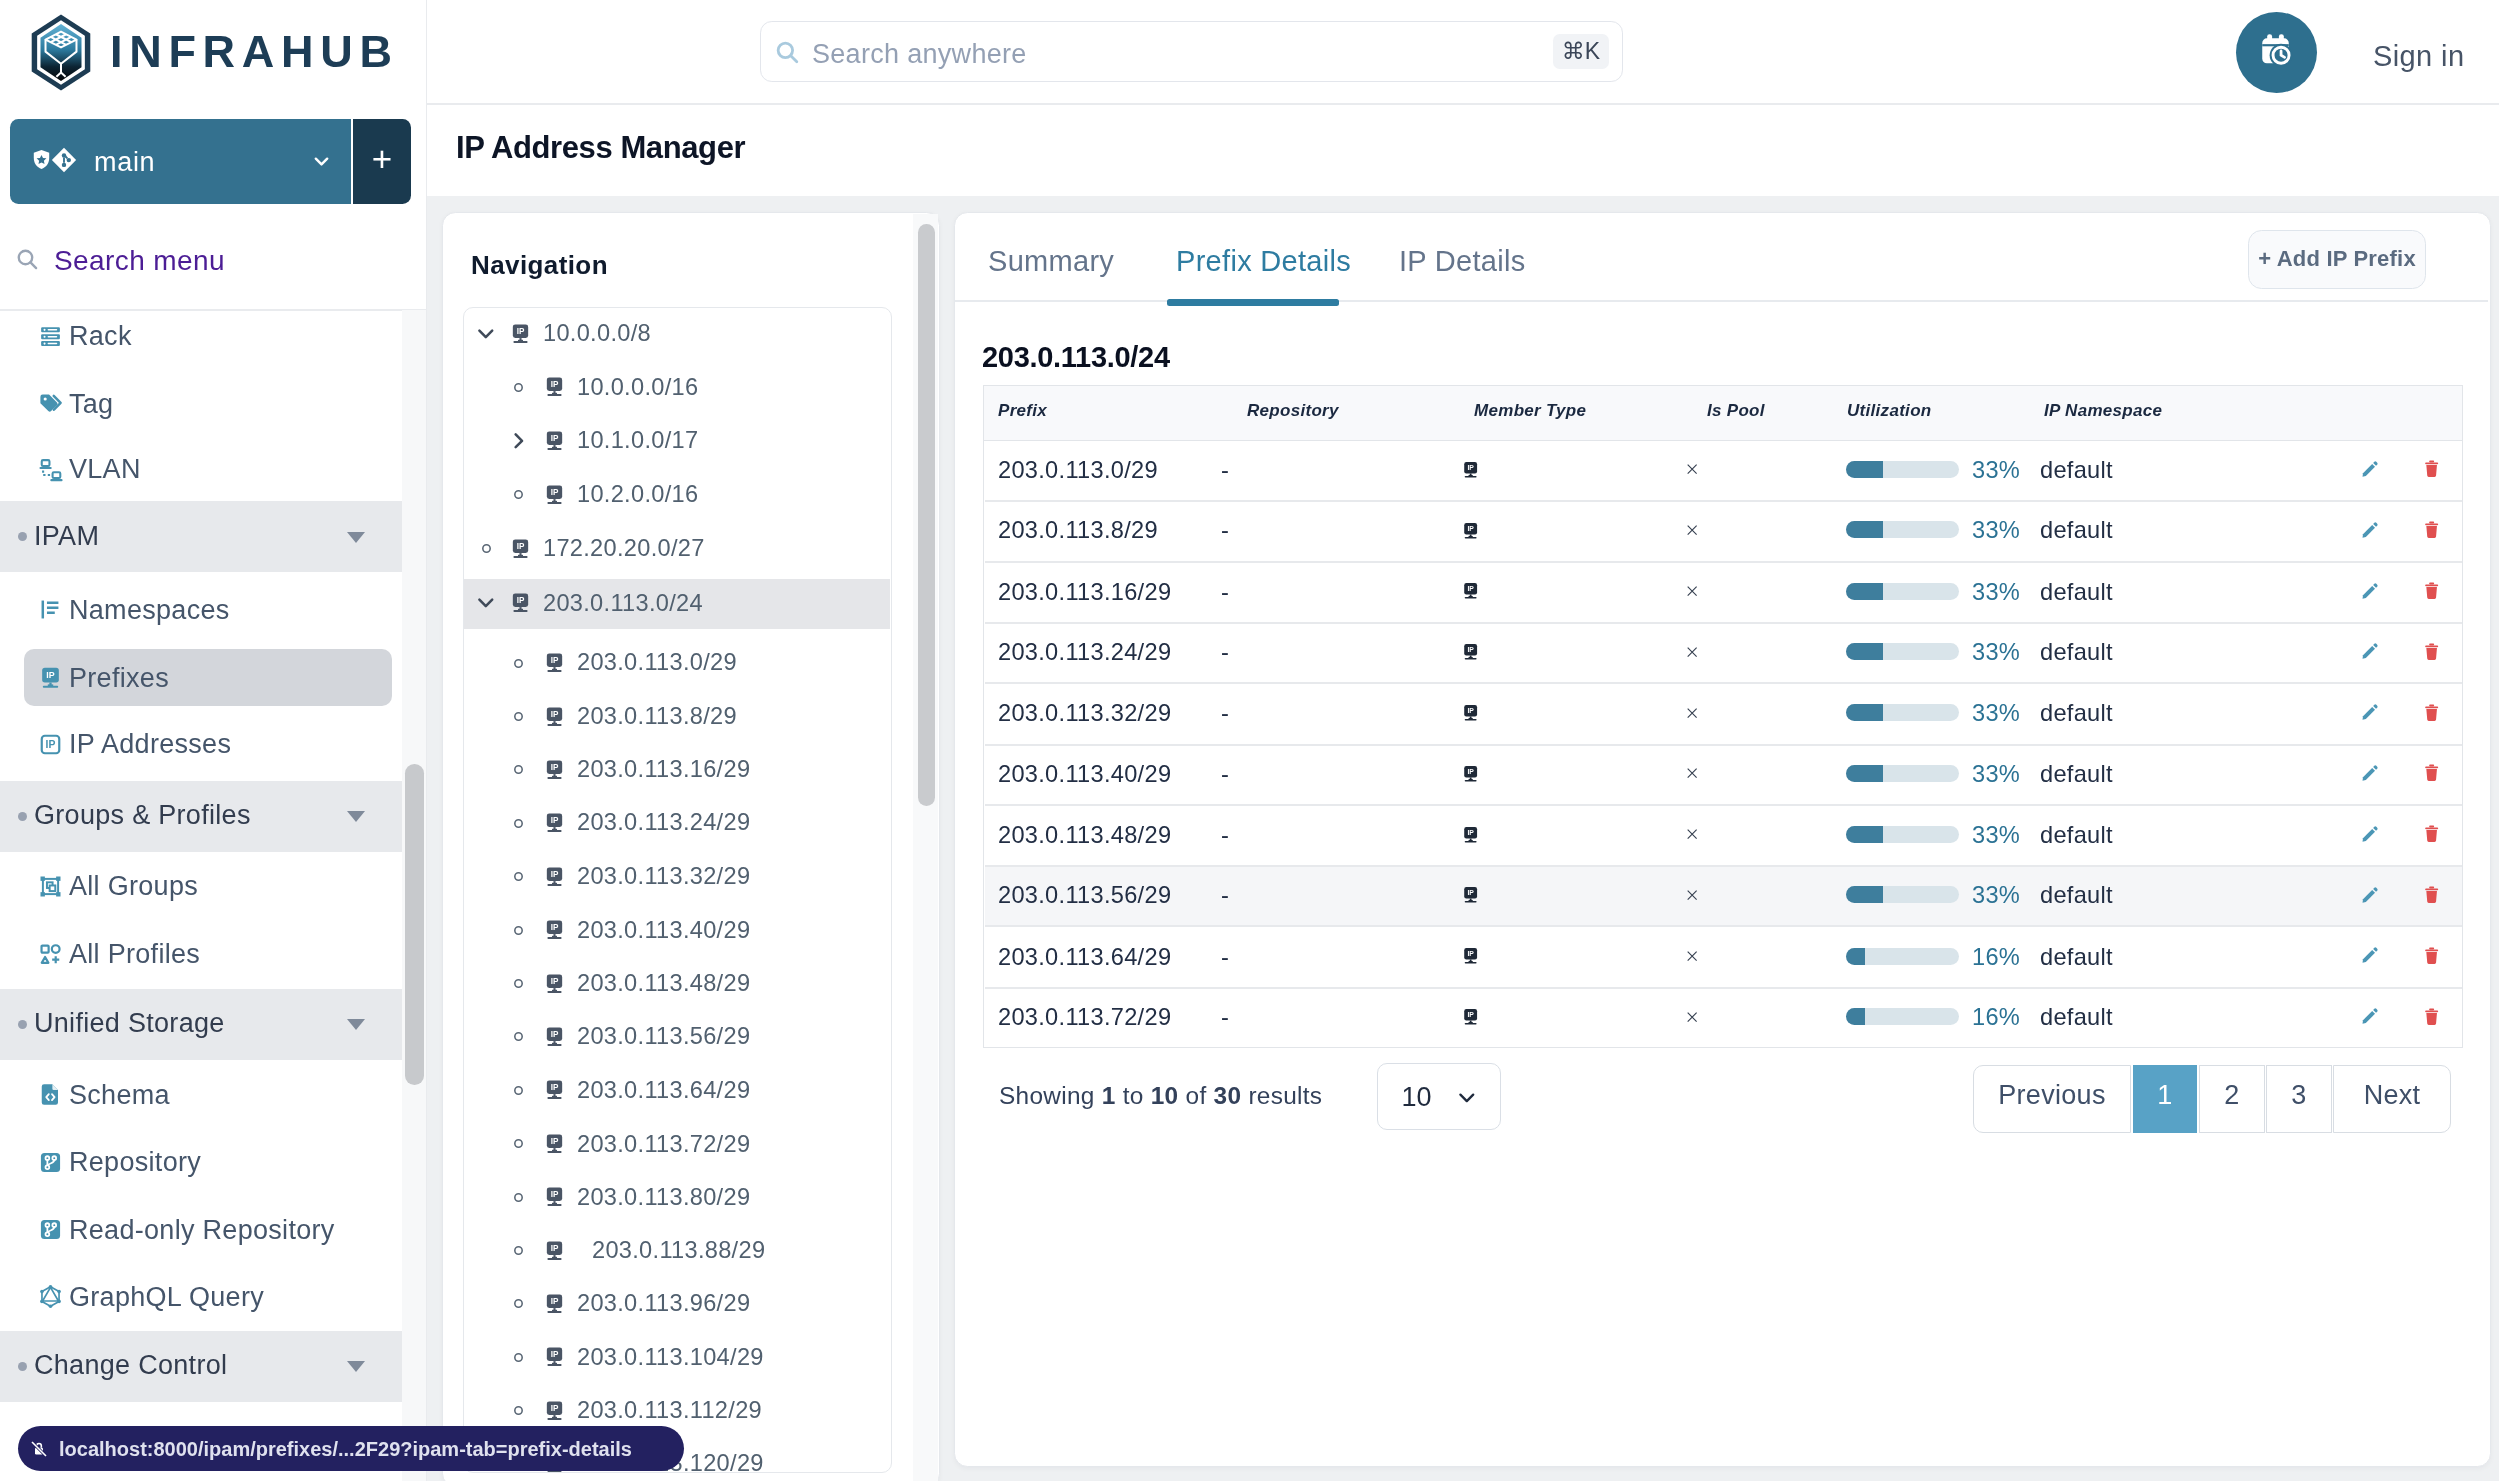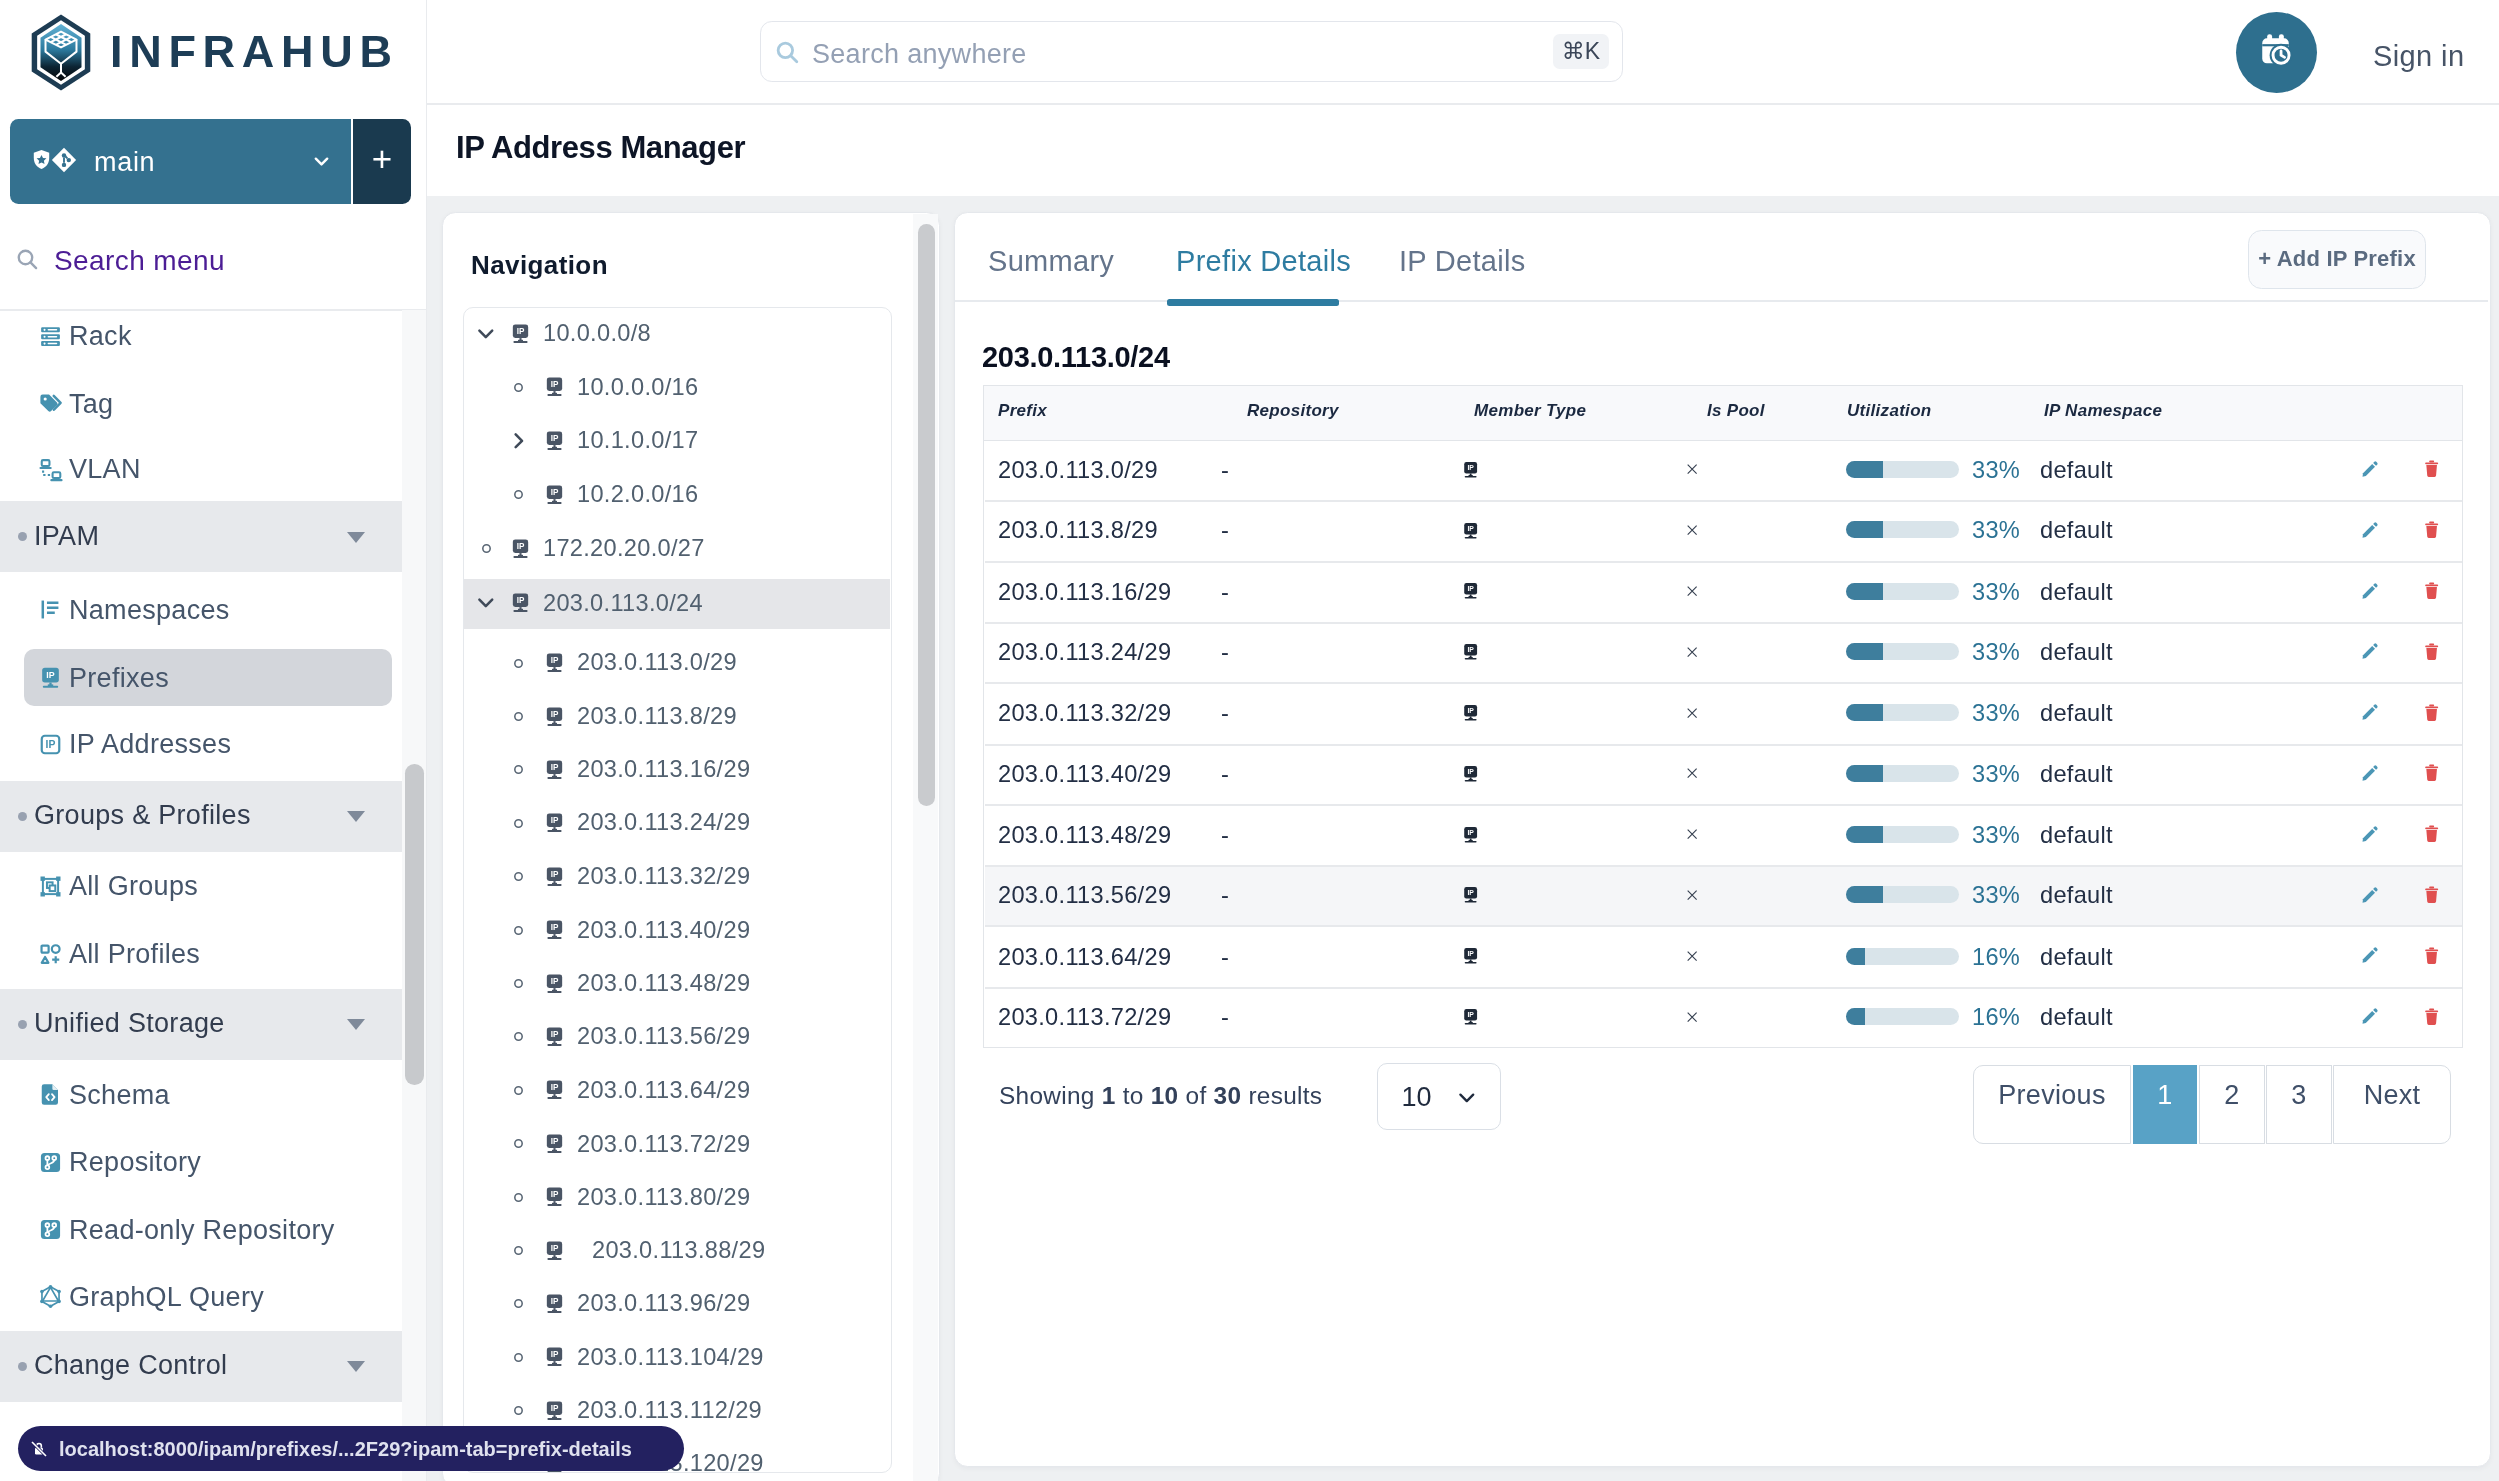--- a/index.html
+++ b/index.html
@@ -48,21 +48,21 @@
 #tblhead { left:983px; top:385px; width:1480px; height:56px; background:#f8f9fb; border:1.7px solid #e2e5e9; border-bottom:1.7px solid #e2e5e9;}
 .th { font-size:17px; font-weight:bold; color:#1b2940; letter-spacing:0.3px;font-style:italic;}
 .td { font-size:23.6px; color:#222e44; letter-spacing:0.3px;}
 .rowline { left:985px; width:1477px; height:1.7px; background:#e7e9ec; }
 .grayrow { left:985px; width:1477px; background:#f5f6f8; }
 .bar { width:113px; height:17px; border-radius:8.4px; background:#d9e4ea; overflow:hidden;}
 .barfill { height:17px; background:#3e7e9d; }
 .pct { font-size:23.6px; color:#2b7294; letter-spacing:0.3px;}
 #pgshow { left:999px; top:1082px; font-size:24.4px; color:#33415a; letter-spacing:0.3px;}
 #pgsel { left:1377px; top:1063px; width:124px; height:67px; border:1.7px solid #dadfe6; border-radius:10px; background:#fff; font-size:27px; color:#1f2a3d; }
-.pgbtn { top:1065px; height:79px; background:#fff; border:1.7px solid #d8dde3; font-size:27px; color:#3f4f68; text-align:center; line-height:59px; letter-spacing:0.3px;}
+.pgbtn { top:1065px; height:68px; background:#fff; border:1.7px solid #d8dde3; font-size:27px; color:#3f4f68; text-align:center; line-height:59px; letter-spacing:0.3px;}
 </style>
 </head>
 <body>
 <div id="root">
 <div class="abs" id="contentbg"></div>
 <div class="abs" id="topborder"></div>
 <div class="abs" id="pagehead">IP Address Manager</div>
 <div class="abs" id="searchbox"></div>
 <div class="abs" id="searchph">Search anywhere</div>
 <div class="abs" id="cmdk">⌘K</div>

